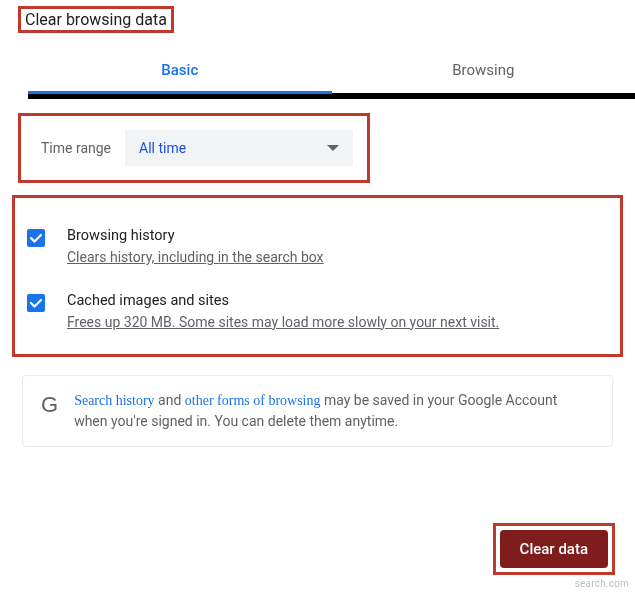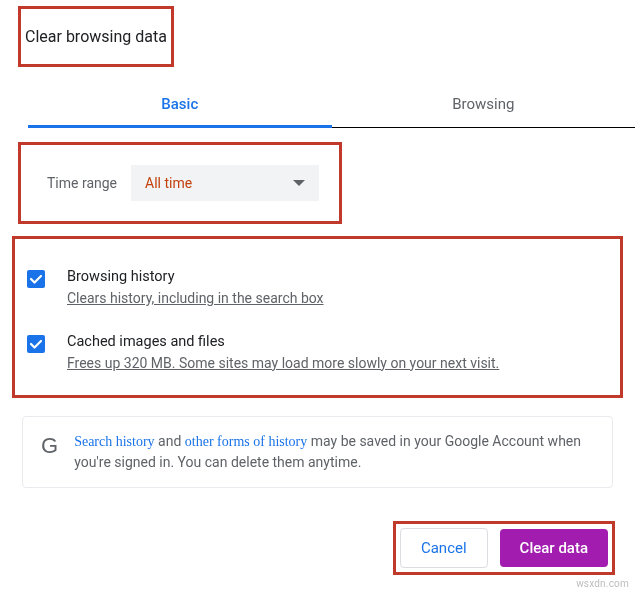--- a/index.html
+++ b/index.html
@@ -9,28 +9,28 @@
       color: #202124;
       background: #fff;
       width: 635px;
       height: 593px;
       position: relative;
       overflow: hidden;
     }
     .dialog-title {
       font-size: 16px;
       color: #202124;
-      padding: 18px 4px;
+      padding: 1px 4px;
       margin: 6px 0 0 18px;
       display: inline-block;
     }
     .hl-red { border: 3px solid #c0392b; }
     .tabs {
       display: flex;
-      border-bottom: 1px solid #000000;
+      border-bottom: 6px solid #000000;
       margin-top: 14px;
       margin-left: 28px;
     }
     .tab {
       flex: 1;
       text-align: center;
       padding: 14px 0;
       font-size: 15px;
       color: #5f6368;
       cursor: pointer;
@@ -42,40 +42,40 @@
     }
     .tab.active::after {
       content: "";
       position: absolute;
       left: 0; right: 0; bottom: -1px;
       height: 3px;
       background: #1a73e8;
     }
     .time-row-wrap {
       margin: 14px 18px 0 18px;
-      padding: 20px;
+      padding: 14px;
       display: flex;
       align-items: center;
-      width: 324px;
+      width: 352px;
     }
     .time-label {
       color: #5f6368;
       font-size: 14px;
       padding-left: 6px;
       padding-right: 14px;
     }
     .time-select {
       flex: 1;
       background: #f1f3f4;
       height: 36px;
       display: flex;
       align-items: center;
       justify-content: space-between;
       padding: 0 14px;
-      color: #c2410c;
+      color: #1d4ed8;
       font-size: 14px;
       cursor: pointer;
     }
     .chev {
       width: 0; height: 0;
       border-left: 6px solid transparent;
       border-right: 6px solid transparent;
       border-top: 6px solid #5f6368;
     }
     .options-wrap {
@@ -133,21 +133,21 @@
       padding: 10px 20px;
       border-radius: 4px;
       cursor: pointer;
     }
     .btn-cancel {
       background: #fff;
       color: #1a73e8;
       border: 1px solid #dadce0;
     }
     .btn-primary {
-      background: #a21caf;
+      background: #7f1d1d;
       color: #fff;
       border: none;
       font-weight: 500;
     }
     .watermark {
       position: absolute;
       bottom: 4px;
       right: 6px;
       font-size: 10px;
       color: #bdbdbd;
@@ -186,34 +186,33 @@
       <div class="opt-desc">Clears history, including in the search box</div>
     </div>
   </div>
   <div class="opt">
     <div class="cb">
       <svg width="14" height="14" viewBox="0 0 14 14">
           <path d="M2 7 L5.5 10.5 L12 4" stroke="#fff" stroke-width="2.2" fill="none" stroke-linecap="round" stroke-linejoin="round"></path>
         </svg>
     </div>
     <div>
-      <div class="opt-title">Cached images and files</div>
+      <div class="opt-title">Cached images and sites</div>
       <div class="opt-desc">Frees up 320 MB. Some sites may load more slowly on your next visit.</div>
     </div>
   </div>
 </div>
 
 <div class="info-box">
   <div class="g-icon">G</div>
   <div class="info-text">
-    <span class="link">Search history</span><span> and </span><span class="link">other forms of history</span><span> may be saved in your Google Account when you're signed in. You can delete them anytime.</span>
+    <span class="link">Search history</span><span> and </span><span class="link">other forms of browsing</span><span> may be saved in your Google Account when you're signed in. You can delete them anytime.</span>
   </div>
 </div>
 
 <div class="actions-wrap hl-red">
-  <button class="btn btn-cancel">Cancel</button>
   <button class="btn btn-primary">Clear data</button>
 </div>
 
-<div class="watermark">wsxdn.com</div>
+<div class="watermark">search.com</div>
 
 
 
 
 </body></html>

